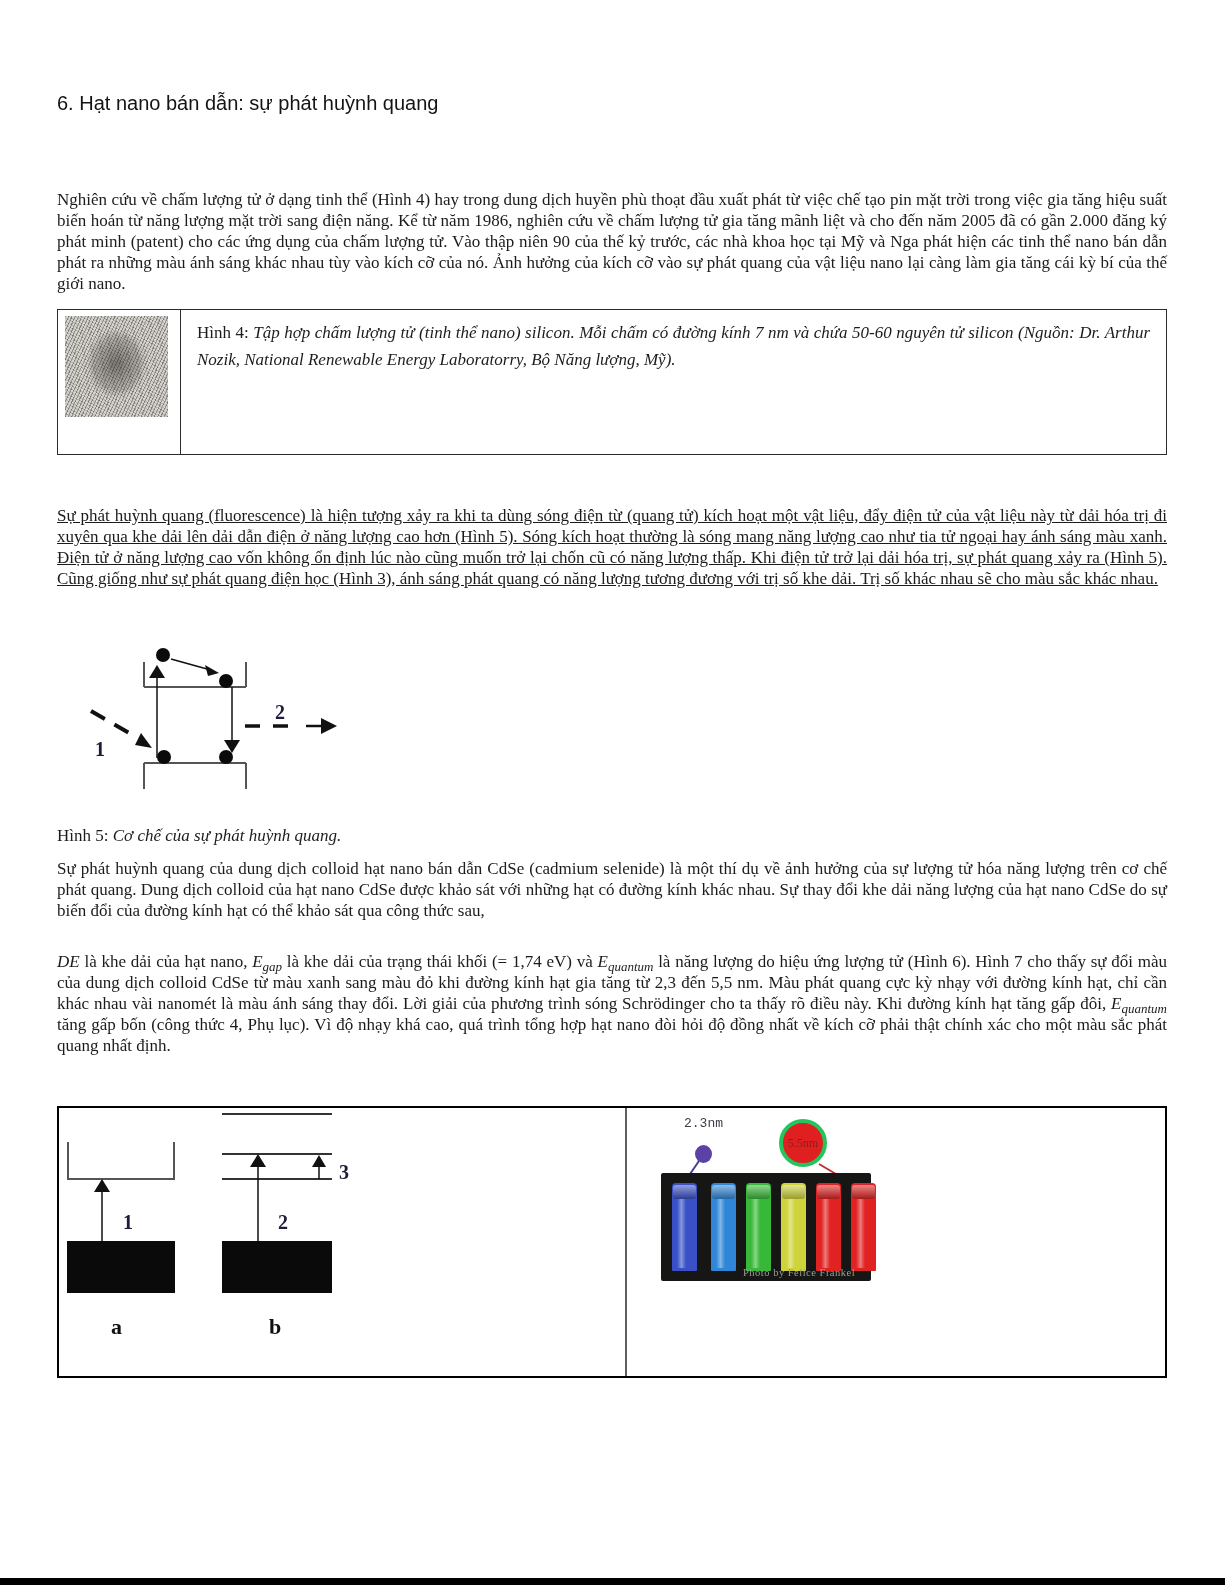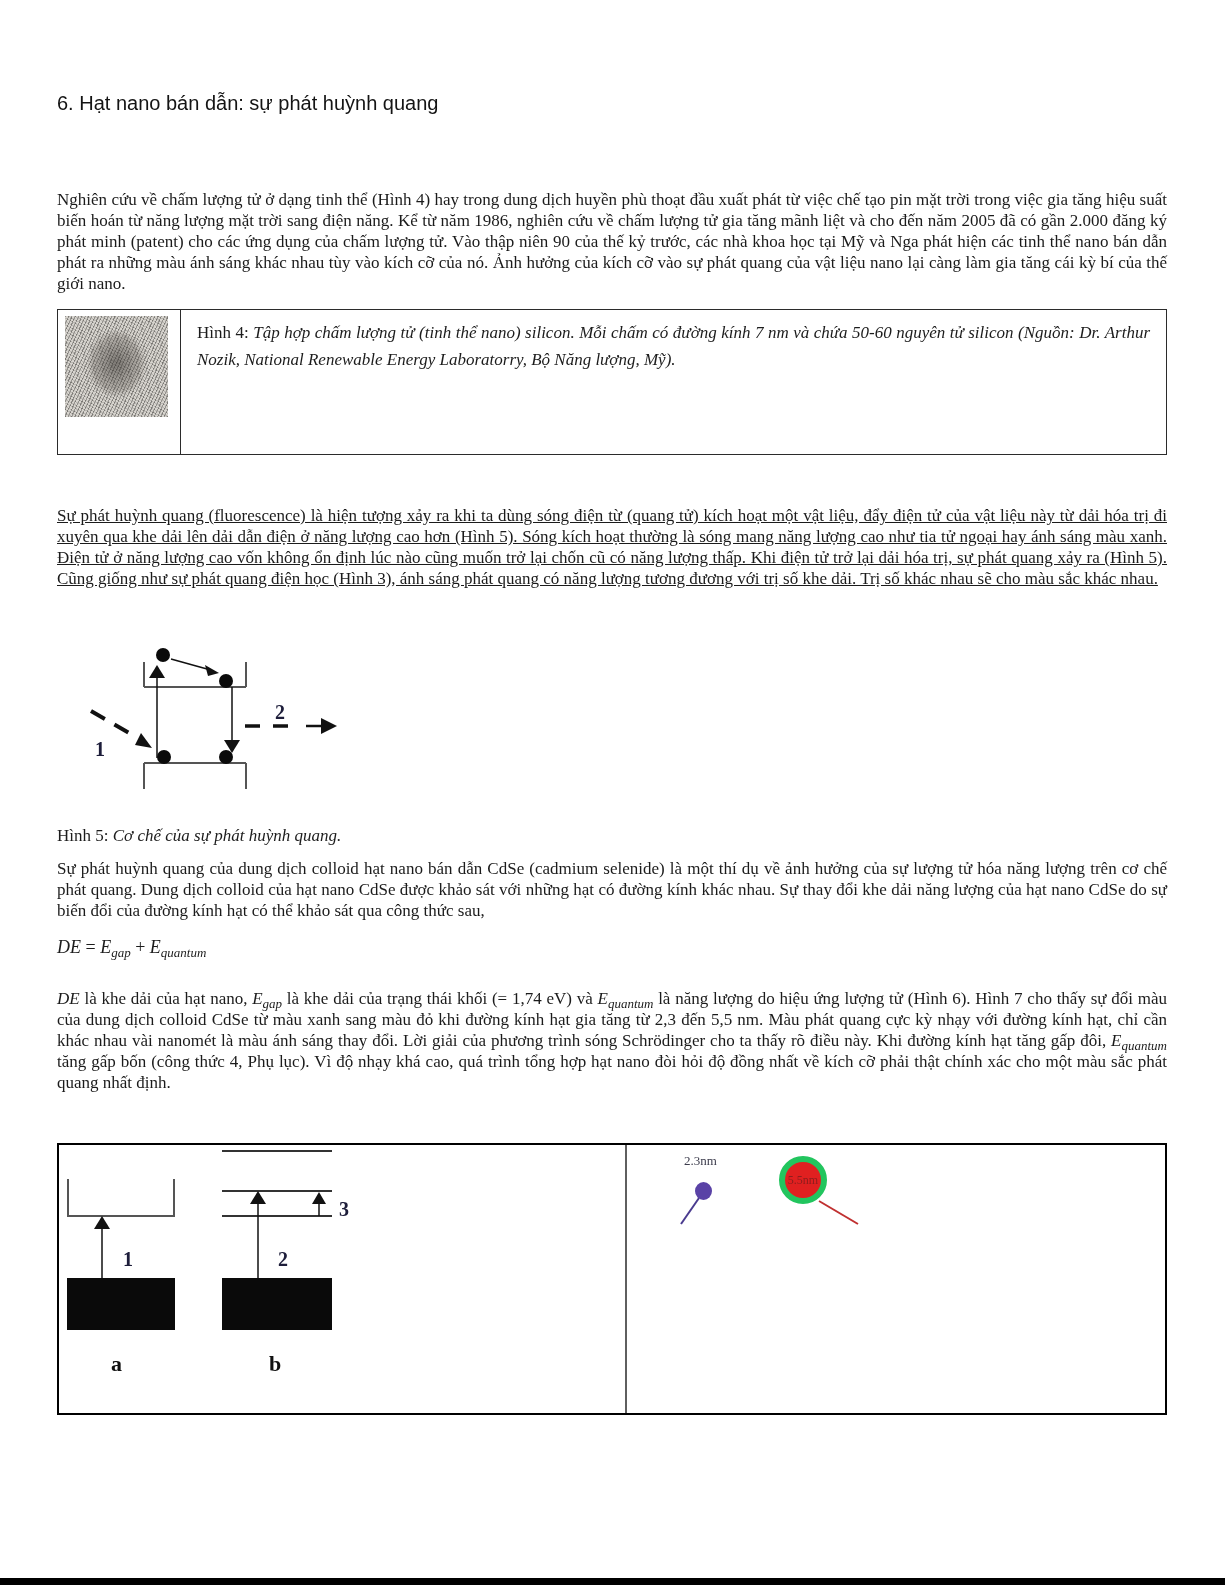--- a/index.html
+++ b/index.html
@@ -60,29 +60,29 @@
   }
   .cell-left { width:568px; border-right:2px solid #5f5f5f; position:relative; }
   .cell-right { flex:1; position:relative; }
   .fig6-svg { display:block; }
 
   
   .photo { position:absolute; left:0; top:0; width:100%; height:100%; }
   .photo-connectors { position:absolute; left:0; top:0; }
   .label-small {
     position:absolute; left:57px; top:8px;
-    font-size:13px; color:#3c3c4c; font-family:Liberation Serif, serif;
+    font-size:13px; color:#3c3c4c; font-family:Liberation Mono, monospace;
   }
   .dot-small {
     position:absolute; left:68px; top:37px; width:17px; height:18px;
     border-radius:50%;
   }
   .dot-big {
     position:absolute; left:152px; top:11px; width:48px; height:48px;
-    border-radius:50%; border:6px solid #22c55e;
+    border-radius:50%; border:4px solid #22c55e;
     display:flex; align-items:center; justify-content:center;
   }
   .dot-big span { font-size:12px; color:#8d1d1d; }
   .photo-rect {
     position:absolute; left:34px; top:65px; width:210px; height:108px;
     background:#161614; border-radius:2px;
   }
   .vial { position:absolute; top:10px; width:25px; height:88px; border-radius:4px 4px 1px 1px; }
   .vial::before {            
     content:""; position:absolute; left:1px; right:1px; top:2px; height:14px;
@@ -172,23 +172,20 @@
     </g>
     <text class="svg-digit" x="190" y="96">2</text>
   </svg>
 
   <div class="fig5-caption">
     <div><span class="cap-label">Hình 5:</span> <span class="cap-italic">Cơ chế của sự phát huỳnh quang.</span></div>
   </div>
 
   <p class="body p3">Sự phát huỳnh quang của dung dịch colloid hạt nano bán dẫn CdSe (cadmium selenide) là một thí dụ về ảnh hưởng của sự lượng tử hóa năng lượng trên cơ chế phát quang. Dung dịch colloid của hạt nano CdSe được khảo sát với những hạt có đường kính khác nhau. Sự thay đổi khe dải năng lượng của hạt nano CdSe do sự biến đổi của đường kính hạt có thể khảo sát qua công thức sau,</p>
 
-  <div class="equation">
-    <span class="eq-i">DE</span><span> = </span><span class="eq-i">E</span><sub class="eq-sub">gap</sub><span> + </span><span class="eq-i">E</span><sub class="eq-sub">quantum</sub>
-  </div>
 
   <p class="body p4"><span class="eq-i">DE</span><span> là khe dải của hạt nano, </span><span class="eq-i">E</span><sub class="p4-sub">gap</sub><span> là khe dải của trạng thái khối (= 1,74 eV) và </span><span class="eq-i">E</span><sub class="p4-sub">quantum</sub><span> là năng lượng do hiệu ứng lượng tử (Hình 6). Hình 7 cho thấy sự đổi màu của dung dịch colloid CdSe từ màu xanh sang màu đỏ khi đường kính hạt gia tăng từ 2,3 đến 5,5 nm. Màu phát quang cực kỳ nhạy với đường kính hạt, chỉ cần khác nhau vài nanomét là màu ánh sáng thay đổi. Lời giải của phương trình sóng Schrödinger cho ta thấy rõ điều này. Khi đường kính hạt tăng gấp đôi, </span><span class="eq-i">E</span><sub class="p4-sub">quantum</sub><span> tăng gấp bốn (công thức 4, Phụ lục). Vì độ nhạy khá cao, quá trình tổng hợp hạt nano đòi hỏi độ đồng nhất về kích cỡ phải thật chính xác cho một màu sắc phát quang nhất định.</span></p>
 
   <div class="bottom-table">
 
     <div class="cell-left">
       <svg class="fig6-svg" width="564" height="266" viewBox="0 0 564 266">
 
         <g stroke="#555" stroke-width="2" fill="none">
           <path d="M9,34 L9,71 L115,71 L115,34"></path>
@@ -225,19 +222,28 @@
       <div class="photo">
         <svg class="photo-connectors" width="300" height="100" viewBox="0 0 300 100">
           <line x1="72" y1="53" x2="54" y2="79" stroke="#4a3b8f" stroke-width="2"></line>
           <line x1="192" y1="56" x2="231" y2="79" stroke="#c03030" stroke-width="2"></line>
         </svg>
         <div class="label-small">2.3nm</div>
         <div class="dot-small" style="background-color: rgb(90, 66, 166);"></div>
         <div class="dot-big" style="background-color: rgb(224, 32, 32);">
           <span>5.5nm</span>
         </div>
+        <div class="photo-rect">
+          <div class="vial v1" style="background-color: rgb(57, 80, 198);"></div>
+          <div class="vial v2" style="background-color: rgb(47, 134, 216);"></div>
+          <div class="vial v3" style="background-color: rgb(56, 184, 56);"></div>
+          <div class="vial v4" style="background-color: rgb(205, 211, 56);"></div>
+          <div class="vial v5" style="background-color: rgb(224, 34, 34);"></div>
+          <div class="vial v6" style="background-color: rgb(224, 34, 34);"></div>
+          <div class="photo-credit">Photo by Felice Frankel</div>
+        </div>
       </div>
     </div>
 
   </div>
 </div>
 
 <div class="bottom-bar"></div>
 
 </body></html>

